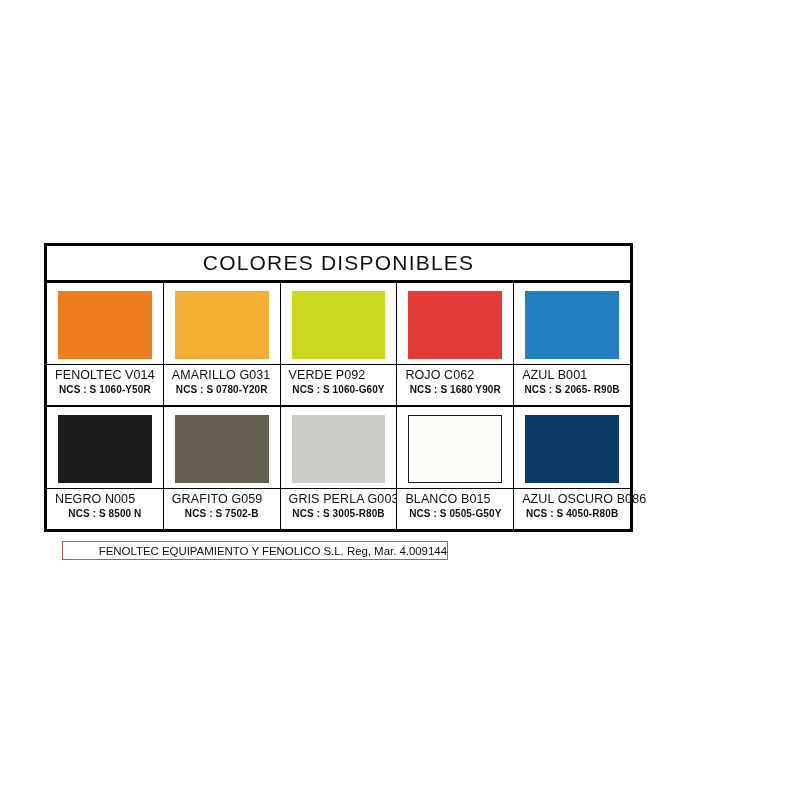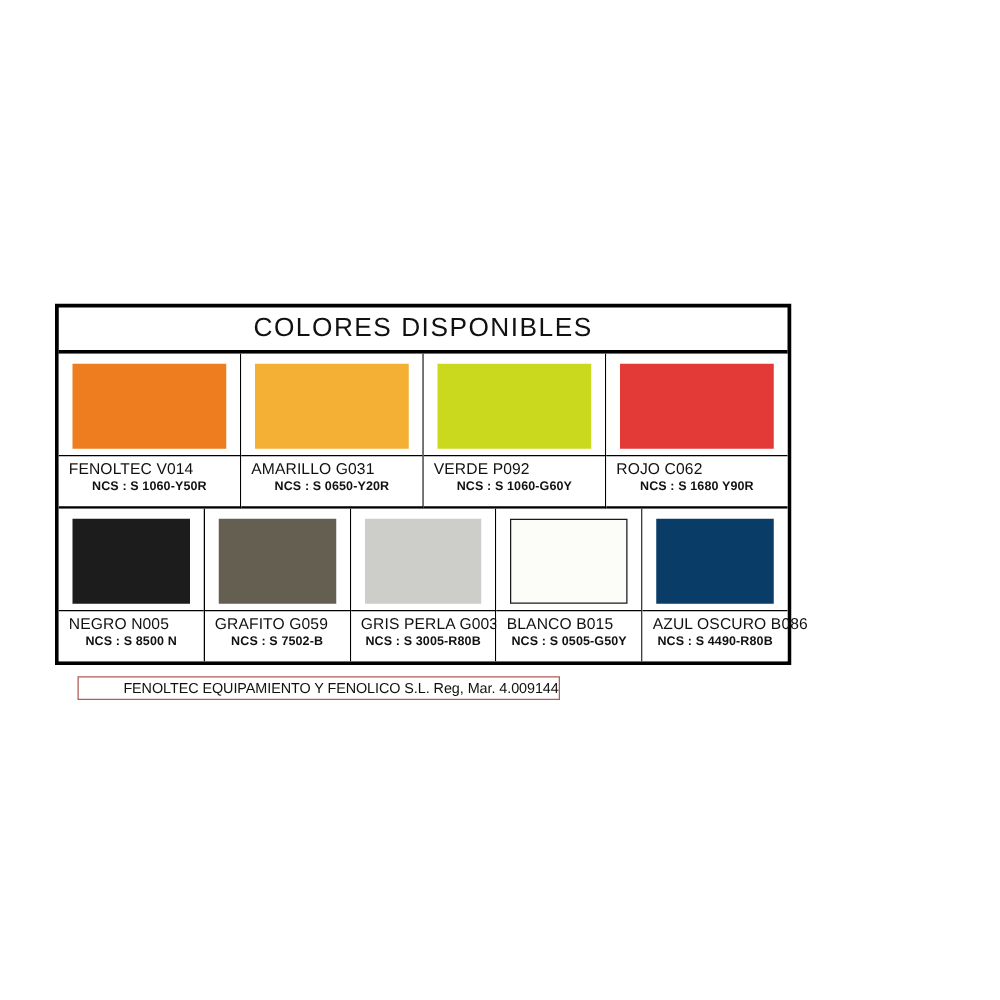--- a/index.html
+++ b/index.html
@@ -141,21 +141,21 @@
         <div class="color-ncs">NCS : S 1060-Y50R</div>
       </div>
     </div>
 
     <div class="color-cell">
       <div class="swatch-area">
         <div class="swatch" style="background-color: rgb(244, 176, 52);"></div>
       </div>
       <div class="label-area">
         <div class="color-name">AMARILLO G031</div>
-        <div class="color-ncs">NCS : S 0650-Y20R</div>
+        <div class="color-ncs">NCS : S 0780-Y20R</div>
       </div>
     </div>
 
     <div class="color-cell">
       <div class="swatch-area">
         <div class="swatch" style="background-color: rgb(203, 217, 30);"></div>
       </div>
       <div class="label-area">
         <div class="color-name">VERDE P092</div>
         <div class="color-ncs">NCS : S 1060-G60Y</div>
@@ -165,20 +165,29 @@
     <div class="color-cell">
       <div class="swatch-area">
         <div class="swatch" style="background-color: rgb(227, 58, 56);"></div>
       </div>
       <div class="label-area">
         <div class="color-name">ROJO C062</div>
         <div class="color-ncs">NCS : S 1680 Y90R</div>
       </div>
     </div>
 
+    <div class="color-cell">
+      <div class="swatch-area">
+        <div class="swatch" style="background-color: rgb(31, 127, 191);"></div>
+      </div>
+      <div class="label-area">
+        <div class="color-name">AZUL B001</div>
+        <div class="color-ncs">NCS : S 2065- R90B</div>
+      </div>
+    </div>
 
   </div>
 
   <div class="color-row row-bottom">
 
     <div class="color-cell">
       <div class="swatch-area">
         <div class="swatch" style="background-color: rgb(28, 28, 28);"></div>
       </div>
       <div class="label-area">
@@ -216,21 +225,21 @@
         <div class="color-ncs">NCS : S 0505-G50Y</div>
       </div>
     </div>
 
     <div class="color-cell">
       <div class="swatch-area">
         <div class="swatch" style="background-color: rgb(10, 60, 104);"></div>
       </div>
       <div class="label-area">
         <div class="color-name">AZUL OSCURO B086</div>
-        <div class="color-ncs">NCS : S 4490-R80B</div>
+        <div class="color-ncs">NCS : S 4050-R80B</div>
       </div>
     </div>
 
   </div>
 
 </div>
 
 <div id="footer-banner" style="border-color: rgb(176, 90, 90); justify-content: flex-end;">
   <span class="footer-text">FENOLTEC EQUIPAMIENTO Y FENOLICO S.L.  Reg, Mar. 4.009144</span>
 </div>

